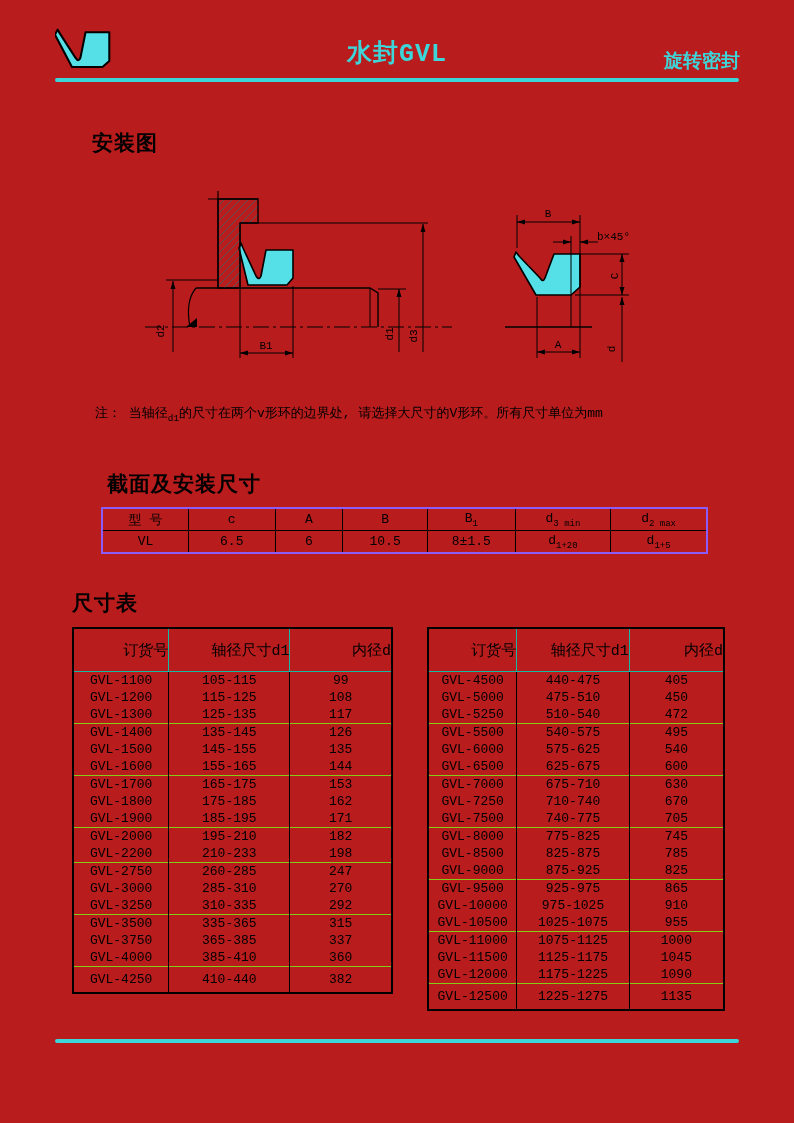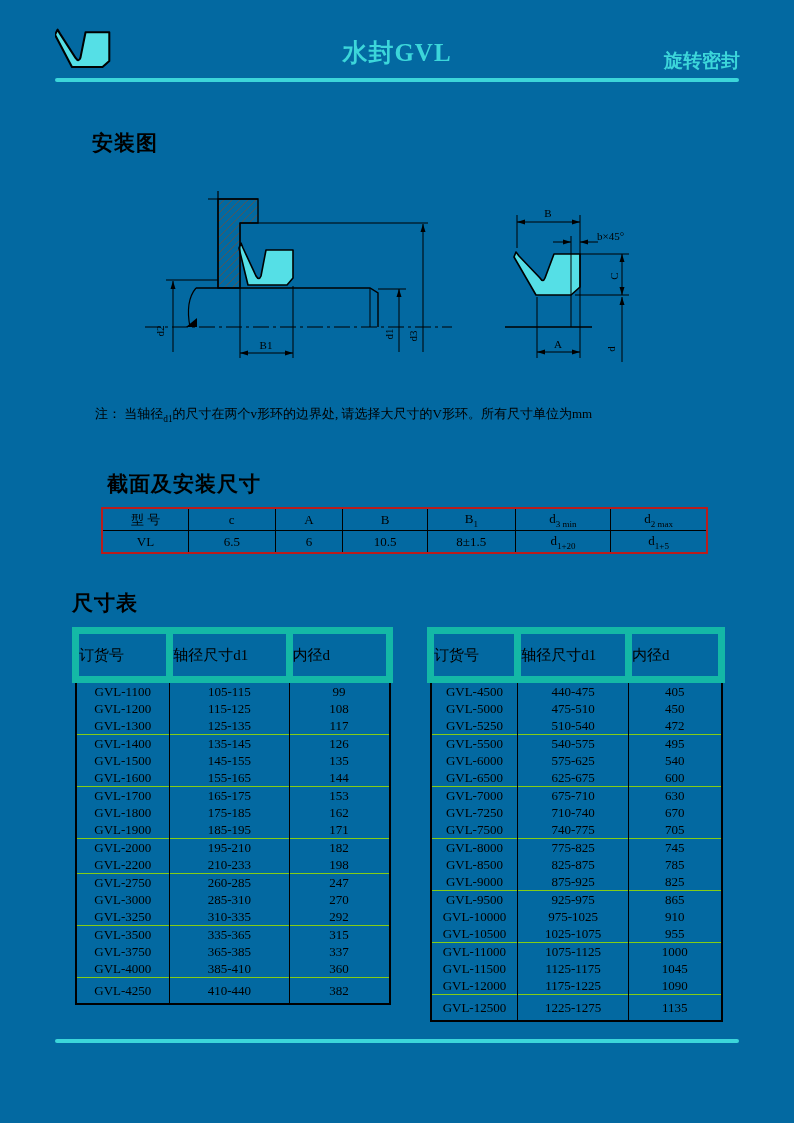--- a/index.html
+++ b/index.html
@@ -1,17 +1,17 @@
 <!DOCTYPE html>
 <html style="--accent: #3cd6da; --seal: #55dfe6;"><head>
 <meta charset="utf-8">
 <style>
   html,body{margin:0;padding:0;background:#e8e8e8;}
-  .page{position:relative;width:794px;height:1123px;background:#0369a1;margin:0 auto;
-        font-family:Liberation Serif, serif;color:#000;overflow:hidden;}
+  .page{position:relative;width:794px;height:1123px;background:#b91c1c;margin:0 auto;
+        font-family:Liberation Mono, monospace;color:#000;overflow:hidden;}
 
   
   .logo{position:absolute;left:55px;top:26px;width:56px;height:48px;}
   .page-title{position:absolute;left:0;top:36px;width:794px;text-align:center;
               font-size:25px;font-weight:bold;color:var(--accent);letter-spacing:1px;}
   .category{position:absolute;right:54px;top:48px;font-size:19px;font-weight:bold;color:var(--accent);}
   .rule{position:absolute;left:55px;width:684px;height:4px;background:var(--accent);border-radius:2px;}
   .rule-top{top:78px;}
   .rule-bottom{top:1039px;}
 
@@ -27,29 +27,29 @@
 
   
   .note{position:absolute;left:95px;top:404px;width:640px;font-size:13px;line-height:20px;}
   .note sub,.segline sub{font-size:0.72em;}
 
   
   table{border-collapse:collapse;table-layout:fixed;}
   .spec-table{position:absolute;left:101px;top:507px;width:607px;font-size:13px;}
   .spec-table th,.spec-table td{border:1px solid #000;height:21px;text-align:center;
        font-weight:normal;padding:0;white-space:nowrap;}
-  .spec-table{border:2px solid #b91c1c;}
+  .spec-table{border:2px solid #8b5cf6;}
   .spec-table sub{font-size:9px;}
 
   
   .size-table{position:absolute;top:627px;font-size:13px;border:2px solid #000;}
   .size-left{left:72px;width:321px;}
   .size-right{left:427px;width:298px;}
-  .size-table th{border:7px solid #14b8a6;height:42px;font-size:15px;font-weight:normal;
-       text-align:left;padding:0;}
+  .size-table th{border:1px solid #14b8a6;height:42px;font-size:15px;font-weight:normal;
+       text-align:right;padding:0;}
   .size-table td{border-left:1px solid #000;border-right:1px solid #000;height:17px;
        line-height:17px;text-align:center;padding:0;white-space:nowrap;}
   .size-table tbody{border-top:1px solid #84cc16;}
   .size-table tbody:last-child td{height:25px;}
   .c-order{width:30%;} .c-shaft{width:38%;} .c-inner{width:32%;}
 </style>
 </head>
 <body>
 
 <div class="page">

